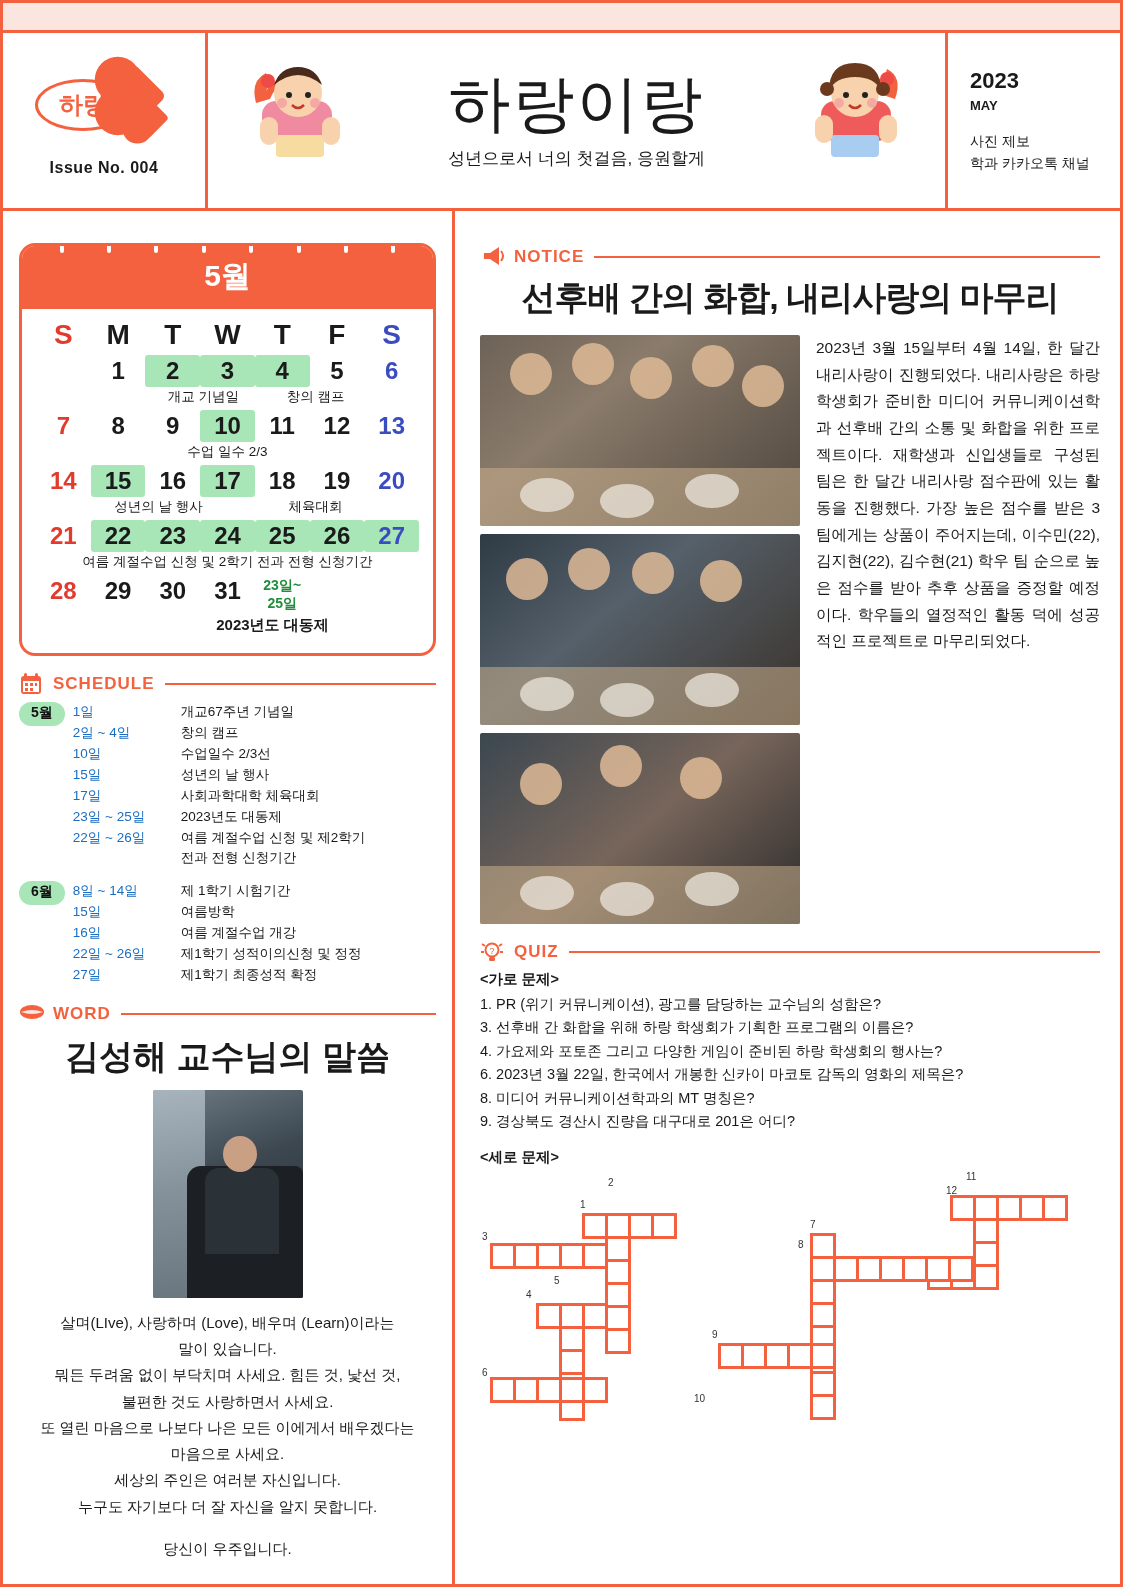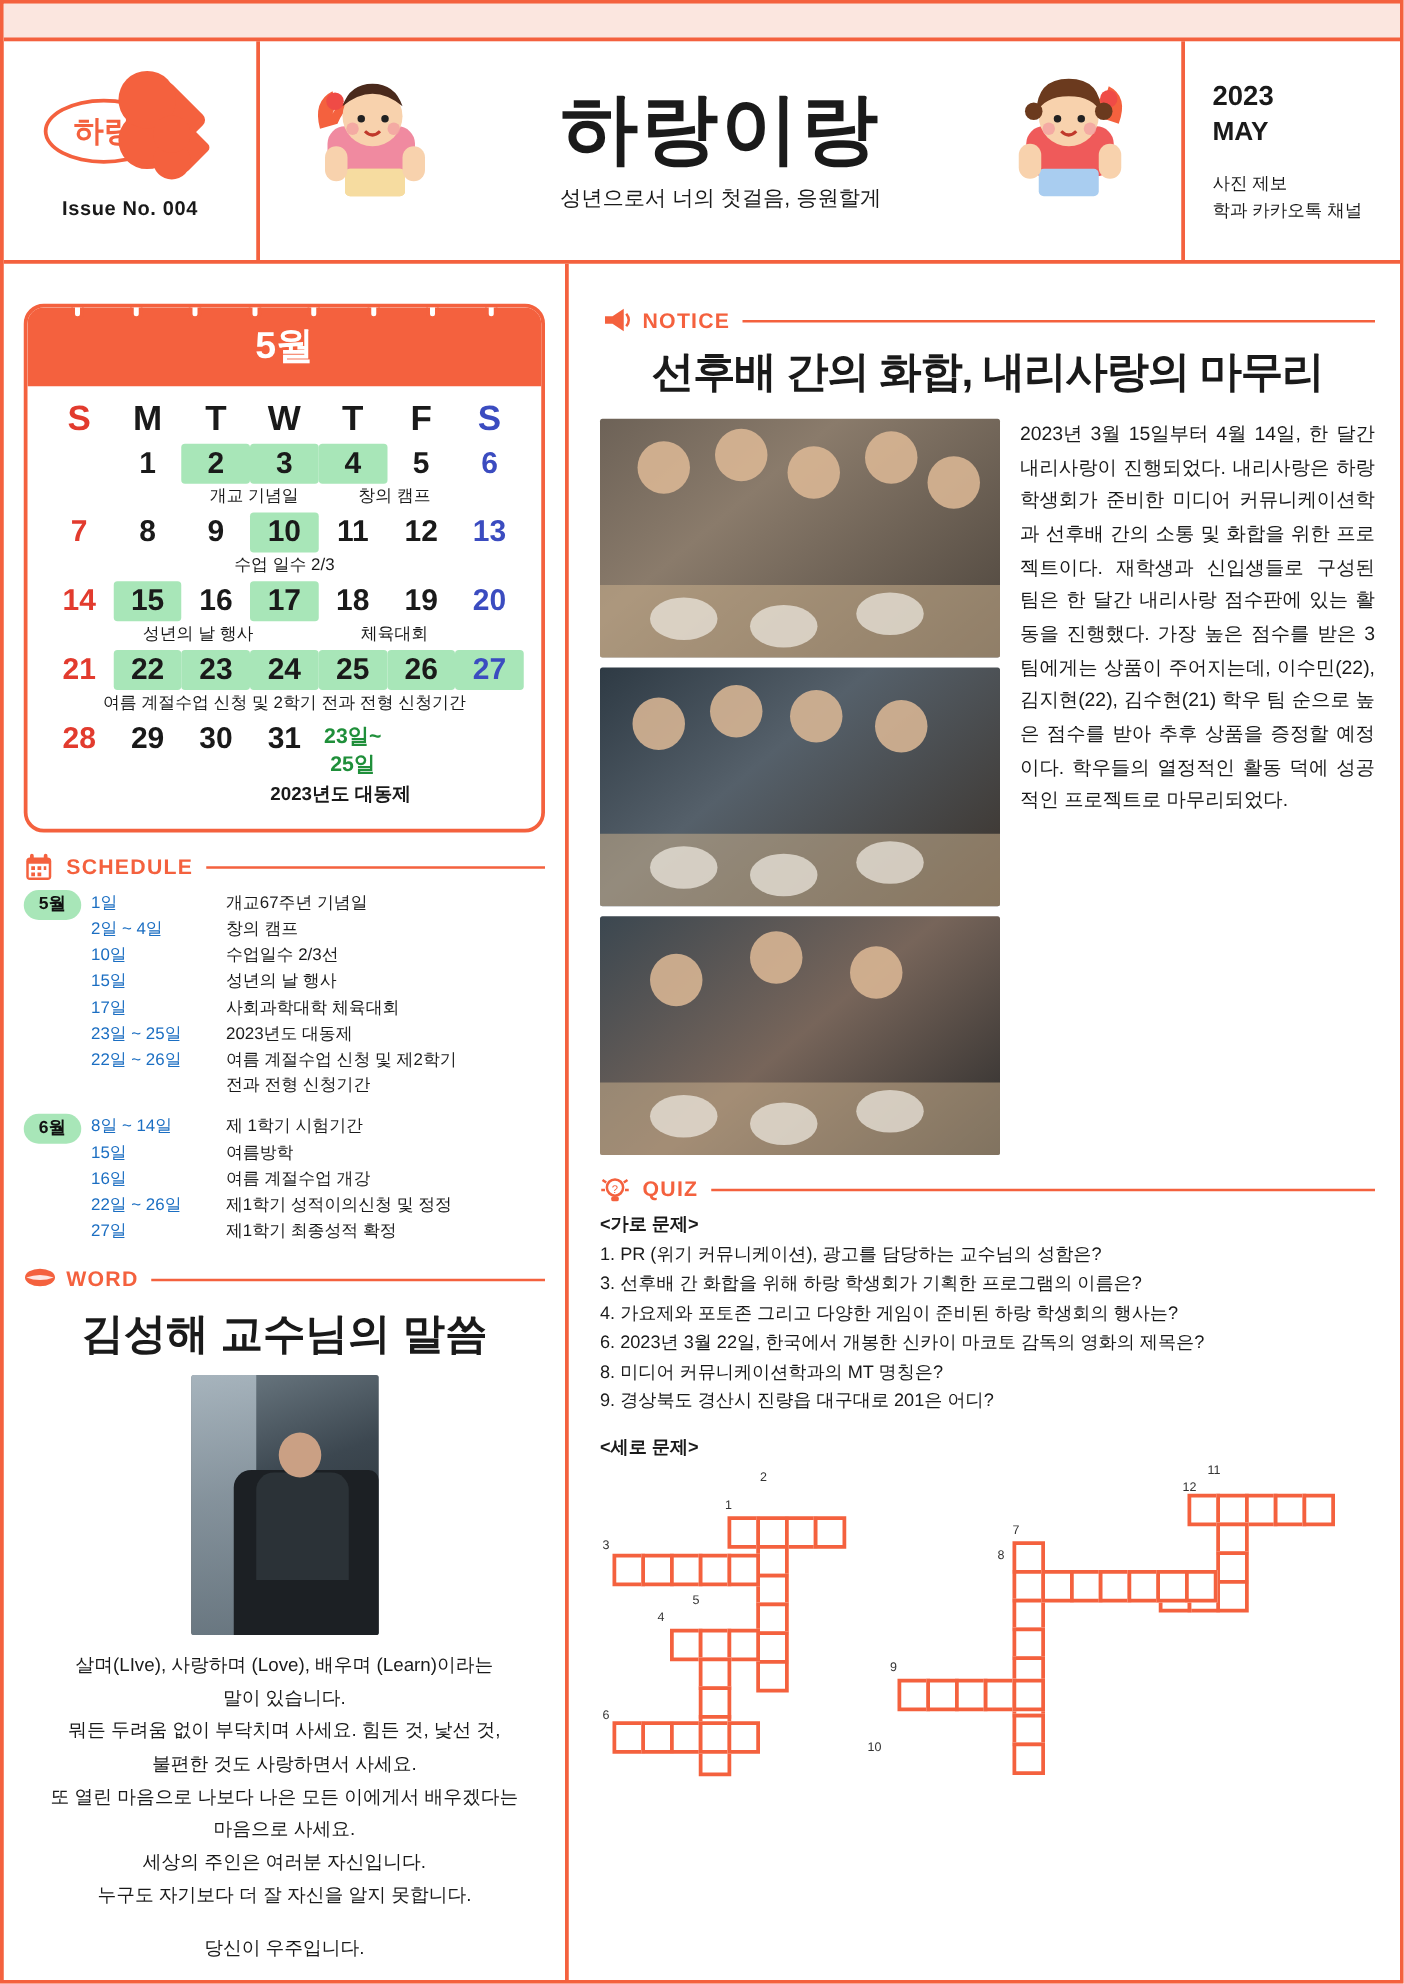--- a/index.html
+++ b/index.html
@@ -59,32 +59,32 @@
     content:""; position:absolute; width:30px; height:30px; background:#f4613e; border-radius:50%;
   }
   .logo-heart2::before{ left:-15px; top:0; }
   .logo-heart2::after{ left:0; top:-15px; }
   .issue-no { font-size:16px; font-weight:bold; margin-top:14px; letter-spacing:.5px;}
   .hdr-center {
     flex:1; height:100%; position:relative;
     display:flex; flex-direction:column; align-items:center; justify-content:center;
   }
   .main-title{
-    font-size:62px; font-weight:bold; letter-spacing:2px; line-height:1.05;
+    font-size:62px; font-weight:normal; letter-spacing:2px; line-height:1.05;
   }
   .sub-title{ font-size:17px; margin-top:10px; }
   .kid { position:absolute; top:24px; width:120px; height:120px; }
   .kid-left { left:30px; }
   .kid-right { right:30px; }
   .hdr-right{
     width:175px; height:100%; border-left:3px solid #f4613e;
     display:flex; flex-direction:column; justify-content:center; padding-left:22px; gap:4px;
   }
   .yr { font-size:22px; font-weight:bold; }
-  .mo { font-size:21px; font-weight:bold; margin-bottom:16px;}
+  .mo { font-size:13px; font-weight:bold; margin-bottom:16px;}
   .hdr-right .sm { font-size:14px; }
   .hdr-rule {
     position:absolute; left:0; right:0; top:205px; height:3px; background:#f4613e;
   }
   
   .col-left {
     position:absolute; left:0; top:208px; width:452px; bottom:0;
     border-right:3px solid #f4613e;
     padding:18px 16px 10px 16px;
   }
@@ -308,21 +308,21 @@
           </div>
           <div class="note">여름 계절수업 신청 및 2학기 전과 전형 신청기간</div>
         </div>
 
         <div class="week">
           <div class="days">
             <span class="sun">28</span>
             <span>29</span>
             <span>30</span>
             <span>31</span>
-            <span class="note-green" style="font-size:17px;align-self:center">23일~ 25일</span>
+            <span class="note-green" style="font-size:14px;align-self:center">23일~ 25일</span>
             <span></span>
             <span></span>
           </div>
           <div class="note" style="font-size:15px;font-weight:bold;margin-left:90px">2023년도 대동제</div>
         </div>
       </div>
     </div>
 
     <div class="sec-title">
       <span class="ic">

